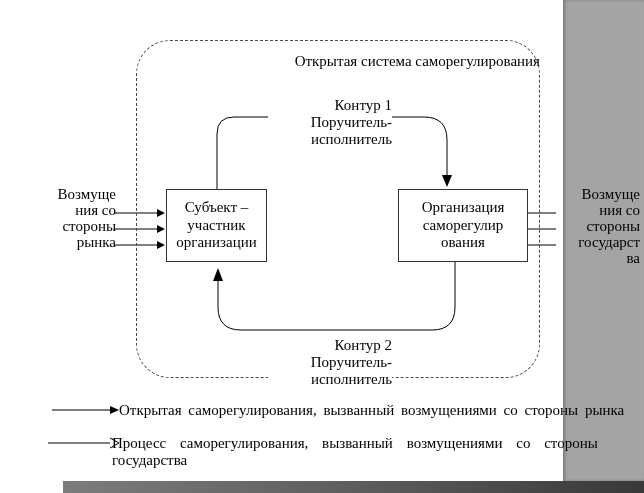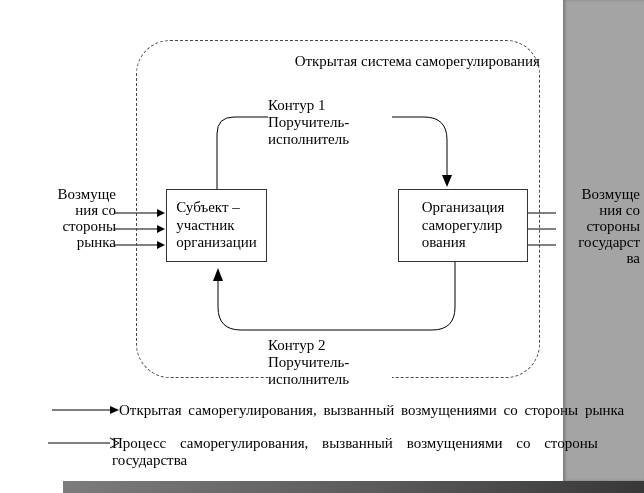--- a/index.html
+++ b/index.html
@@ -38,30 +38,30 @@
     border: 1px dashed #4a4a4a;
     border-radius: 34px;
     z-index: 2;
   }
   #title { left: 136px; top: 53px; width: 404px; z-index: 3; }
 
   .node {
     border: 1px solid #333;
     background: #fff;
     display: flex; align-items: center; justify-content: center;
-    text-align: left;
+    text-align: center;
     line-height: 1.18;
     z-index: 4;
   }
   #node-subject { left: 166px; top: 189px; width: 101px; height: 73px; }
   #node-organization { left: 398px; top: 189px; width: 130px; height: 73px; }
 
   .contour-label {
     width: 124px;
-    text-align: left;
+    text-align: right;
     line-height: 17px;
     background: #fff;
     z-index: 3;
   }
   #contour1 { left: 268px; top: 97px; }
   #contour2 { left: 268px; top: 297px; margin-top: 40px; }
 
   .ext-label { line-height: 16px; z-index: 3; }
   #label-market { left: 40px; top: 186px; width: 76px; }
   #label-state  { left: 556px; top: 186px; width: 84px; }

